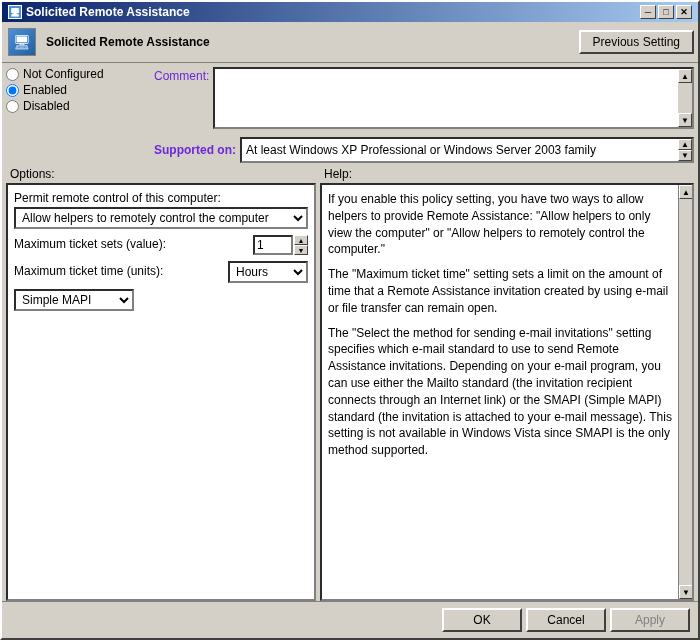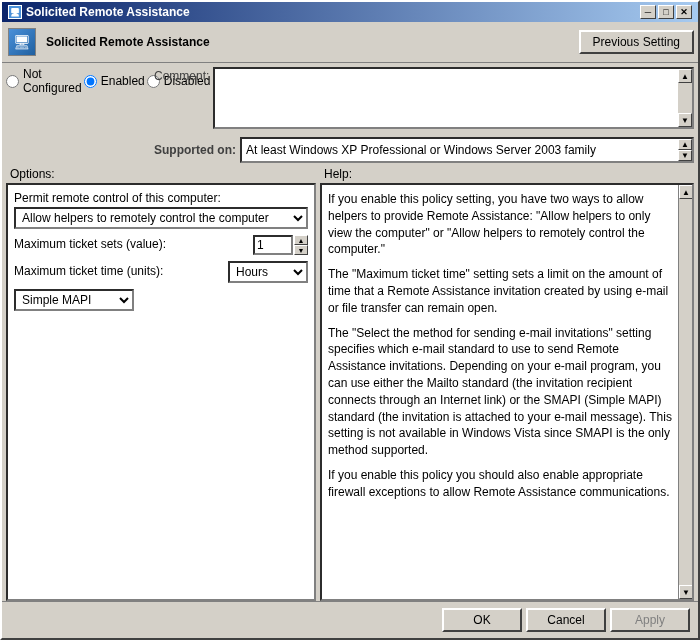--- a/index.html
+++ b/index.html
@@ -121,21 +121,21 @@
       font-size: 12px;
       cursor: pointer;
       min-width: 80px;
     }
     .win-btn.disabled {
       color: #808080;
       cursor: default;
     }
     .radio-section {
       display: flex;
-      flex-direction: row;
+      flex-direction: column;
       gap: 2px;
     }
     .radio-row {
       display: flex;
       align-items: center;
       gap: 4px;
     }
     .radio-row input[type="radio"] {
       cursor: pointer;
     }
@@ -149,21 +149,21 @@
       width: 140px;
       flex-shrink: 0;
     }
     .right-panel {
       flex: 1;
       display: flex;
       flex-direction: column;
       gap: 4px;
     }
     .label-text {
-      color: #404040;
+      color: #6d28d9;
     }
     .options-help-section {
       display: flex;
       gap: 4px;
       padding: 0 4px;
       flex: 1;
       overflow: hidden;
     }
     .options-label, .help-label {
       font-size: 12px;
@@ -396,21 +396,20 @@
       </div>
     </div>
 
     <div class="help-panel">
       <div style="display:flex; flex:1; border: 2px inset #808080; background:white; overflow:hidden;">
         <div class="panel-box" style="border:none; flex:1; overflow-y:auto;">
           <div class="help-text">
             <p>If you enable this policy setting, you have two ways to allow helpers to provide Remote Assistance: "Allow helpers to only view the computer" or "Allow helpers to remotely control the computer."</p>
             <p>The "Maximum ticket time" setting sets a limit on the amount of time that a Remote Assistance invitation created by using e-mail or file transfer can remain open.</p>
             <p>The "Select the method for sending e-mail invitations" setting specifies which e-mail standard to use to send Remote Assistance invitations. Depending on your e-mail program, you can use either the Mailto standard (the invitation recipient connects through an Internet link) or the SMAPI (Simple MAPI) standard (the invitation is attached to your e-mail message). This setting is not available in Windows Vista since SMAPI is the only method supported.</p>
-            <p>If you enable this policy you should also enable appropriate firewall exceptions to allow Remote Assistance communications.</p>
           </div>
         </div>
         <div style="width:14px; background:#d4d0c8; display:flex; flex-direction:column; border-left:1px solid #808080;">
           <div class="scroll-arrow">▲</div>
           <div style="flex:1; background:#d4d0c8;"></div>
           <div class="scroll-arrow">▼</div>
         </div>
       </div>
     </div>
   </div>

